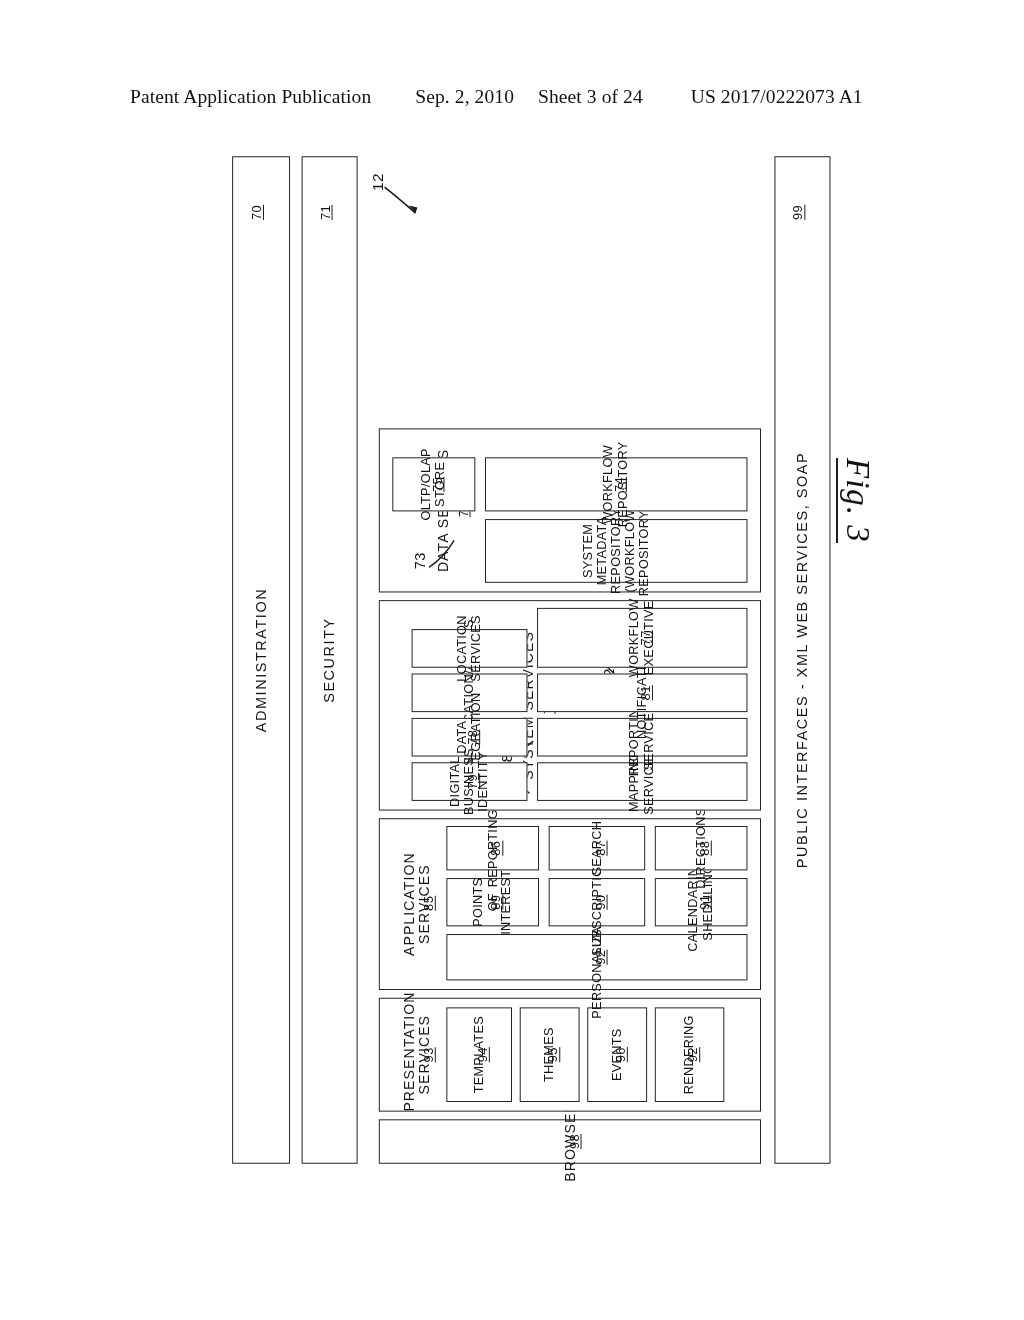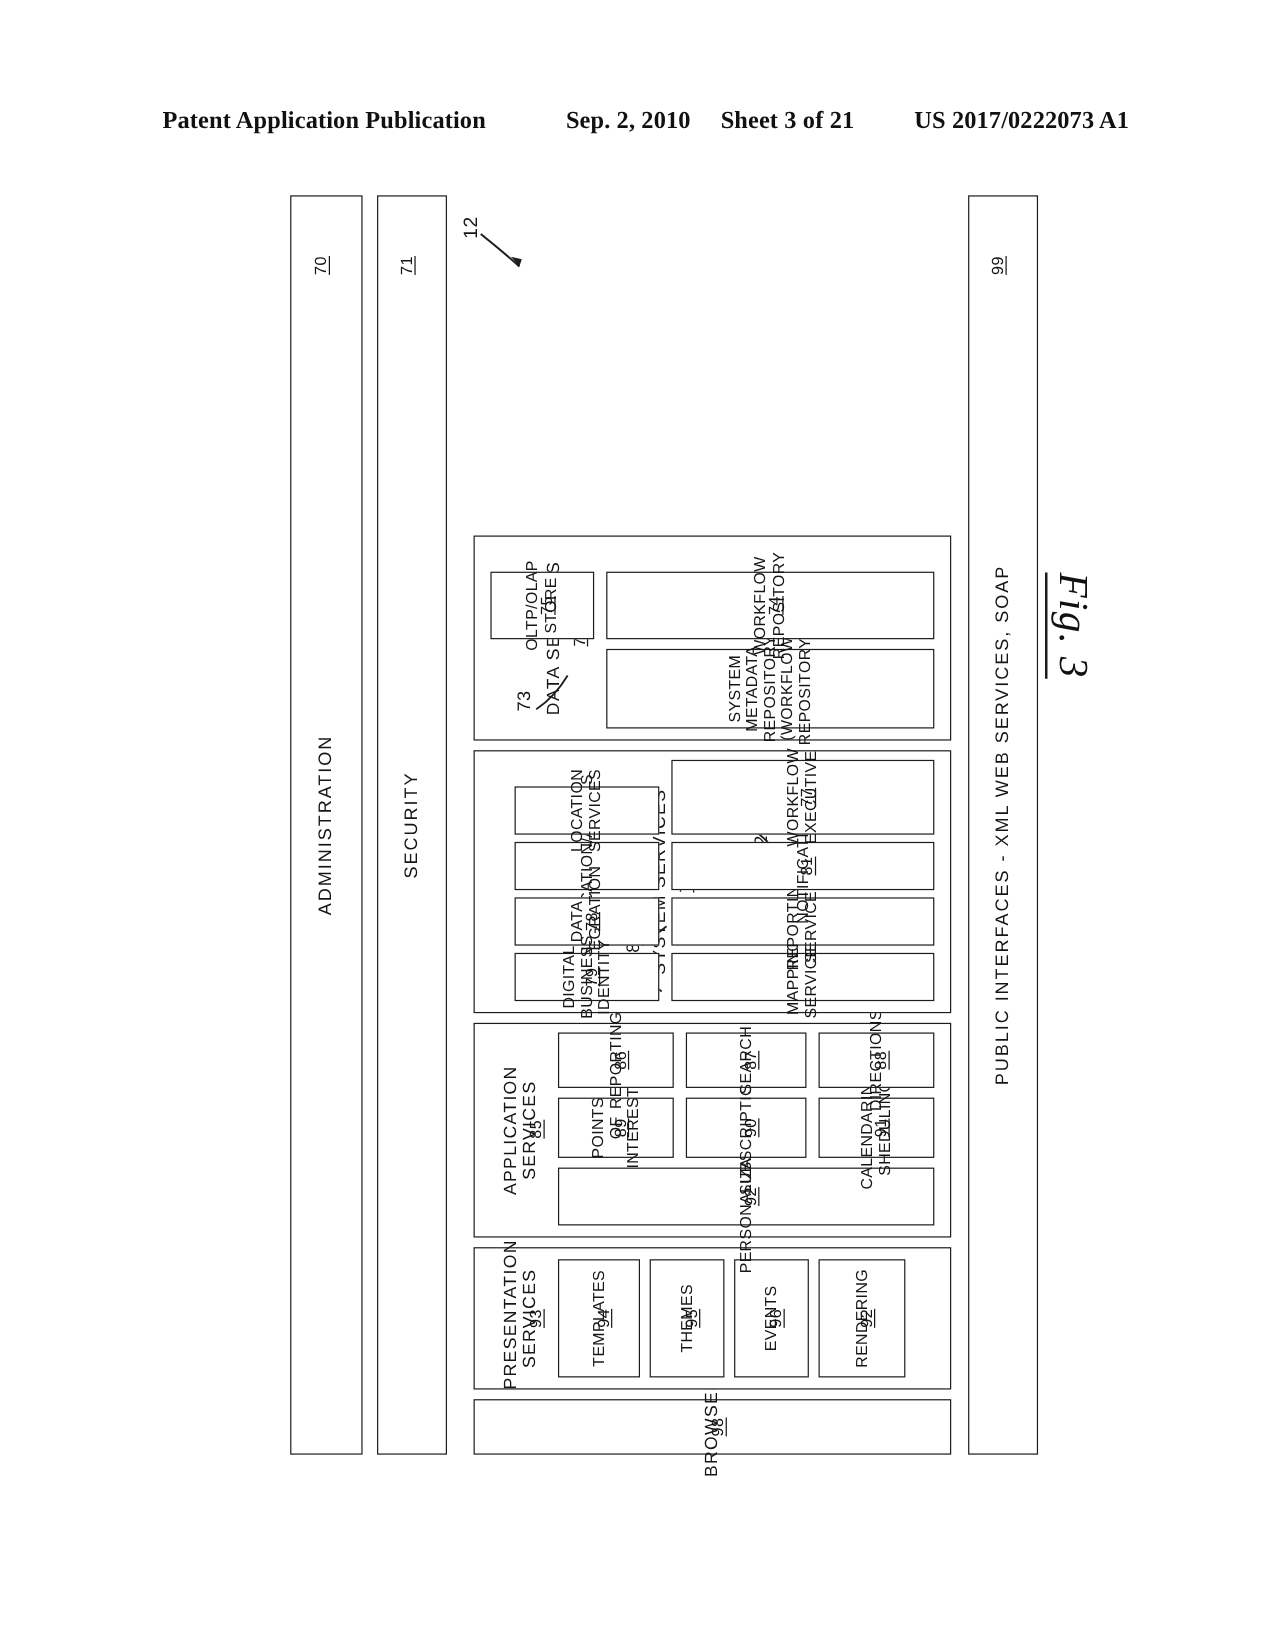--- a/index.html
+++ b/index.html
@@ -19,28 +19,28 @@
 
   
   .pub-header {
     position: absolute;
     left: 130px;
     top: 86px;
     width: 764px;
     display: flex;
     align-items: baseline;
     font-family: "Liberation Serif", serif;
-    font-weight: bold;
+    font-weight: normal;
     font-size: 19.5px;
     letter-spacing: 0.1px;
     color: #111;
     white-space: nowrap;
   }
   .pub-header .h-pub   { }
-  .pub-header .h-date  { margin-left: 64px; }
+  .pub-header .h-date  { margin-left: 44px; }
   .pub-header .h-sheet { margin-left: 24px; }
   .pub-header .h-num   { margin-left: 48px; }
 
   
   #figure-stage {
     position: absolute;
     left: 0;
     top: 0;
     width: 1024px;
     height: 1320px;
@@ -131,21 +131,21 @@
     transform: rotate(90deg);
     transform-origin: 50% 50%;
   }
 </style>
 </head>
 <body>
 
 <div class="pub-header">
   <span class="h-pub">Patent Application Publication</span>
   <span class="h-date">Sep. 2, 2010</span>
-  <span class="h-sheet">Sheet 3 of 21</span>
+  <span class="h-sheet">Sheet 3 of 24</span>
   <span class="h-num">US 2017/0222073 A1</span>
 </div>
 
 <div id="figure-stage">
   <div id="figure-rot">
     <div id="figure-inner">
 
       <div class="bx outer" style="left:8px; top:10px; width:1044px; height:60px;"></div>
       <div class="ctr-wrap" style="left:8px; top:10px; width:1044px; height:60px;">
         <span class="lbl bar t">ADMINISTRATION</span>

